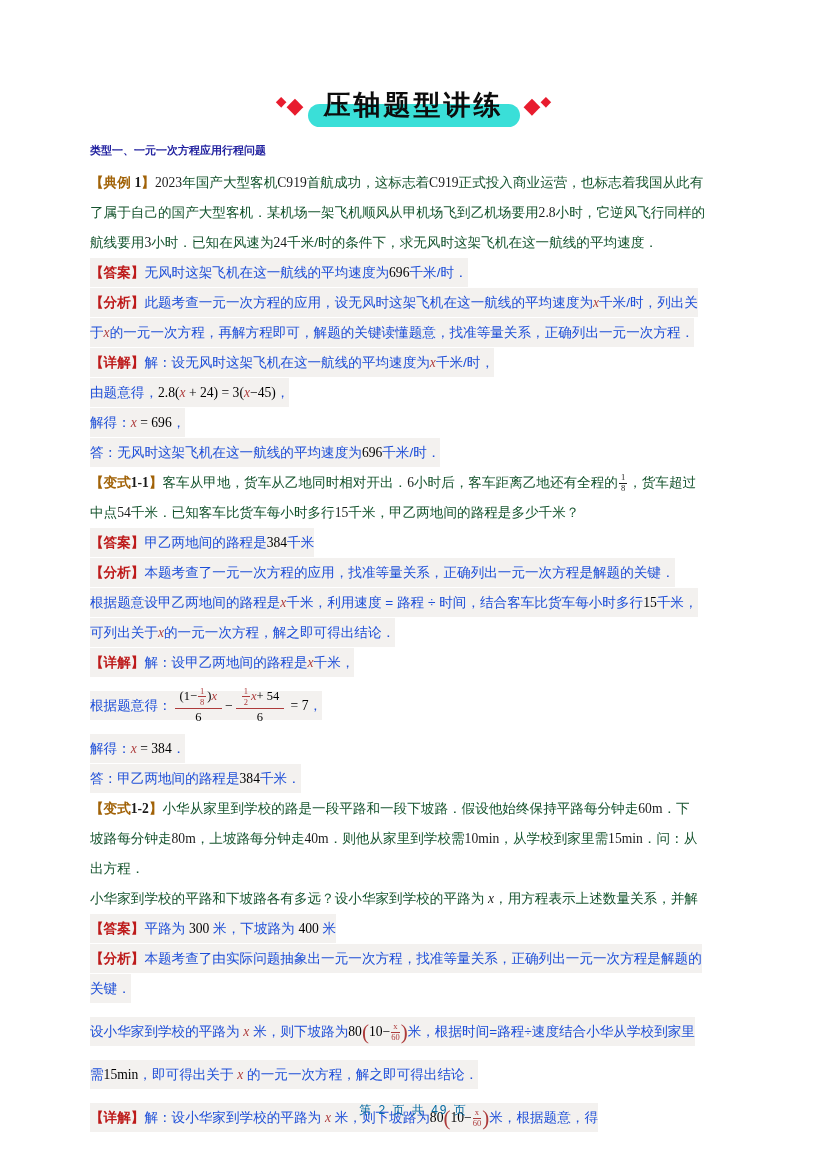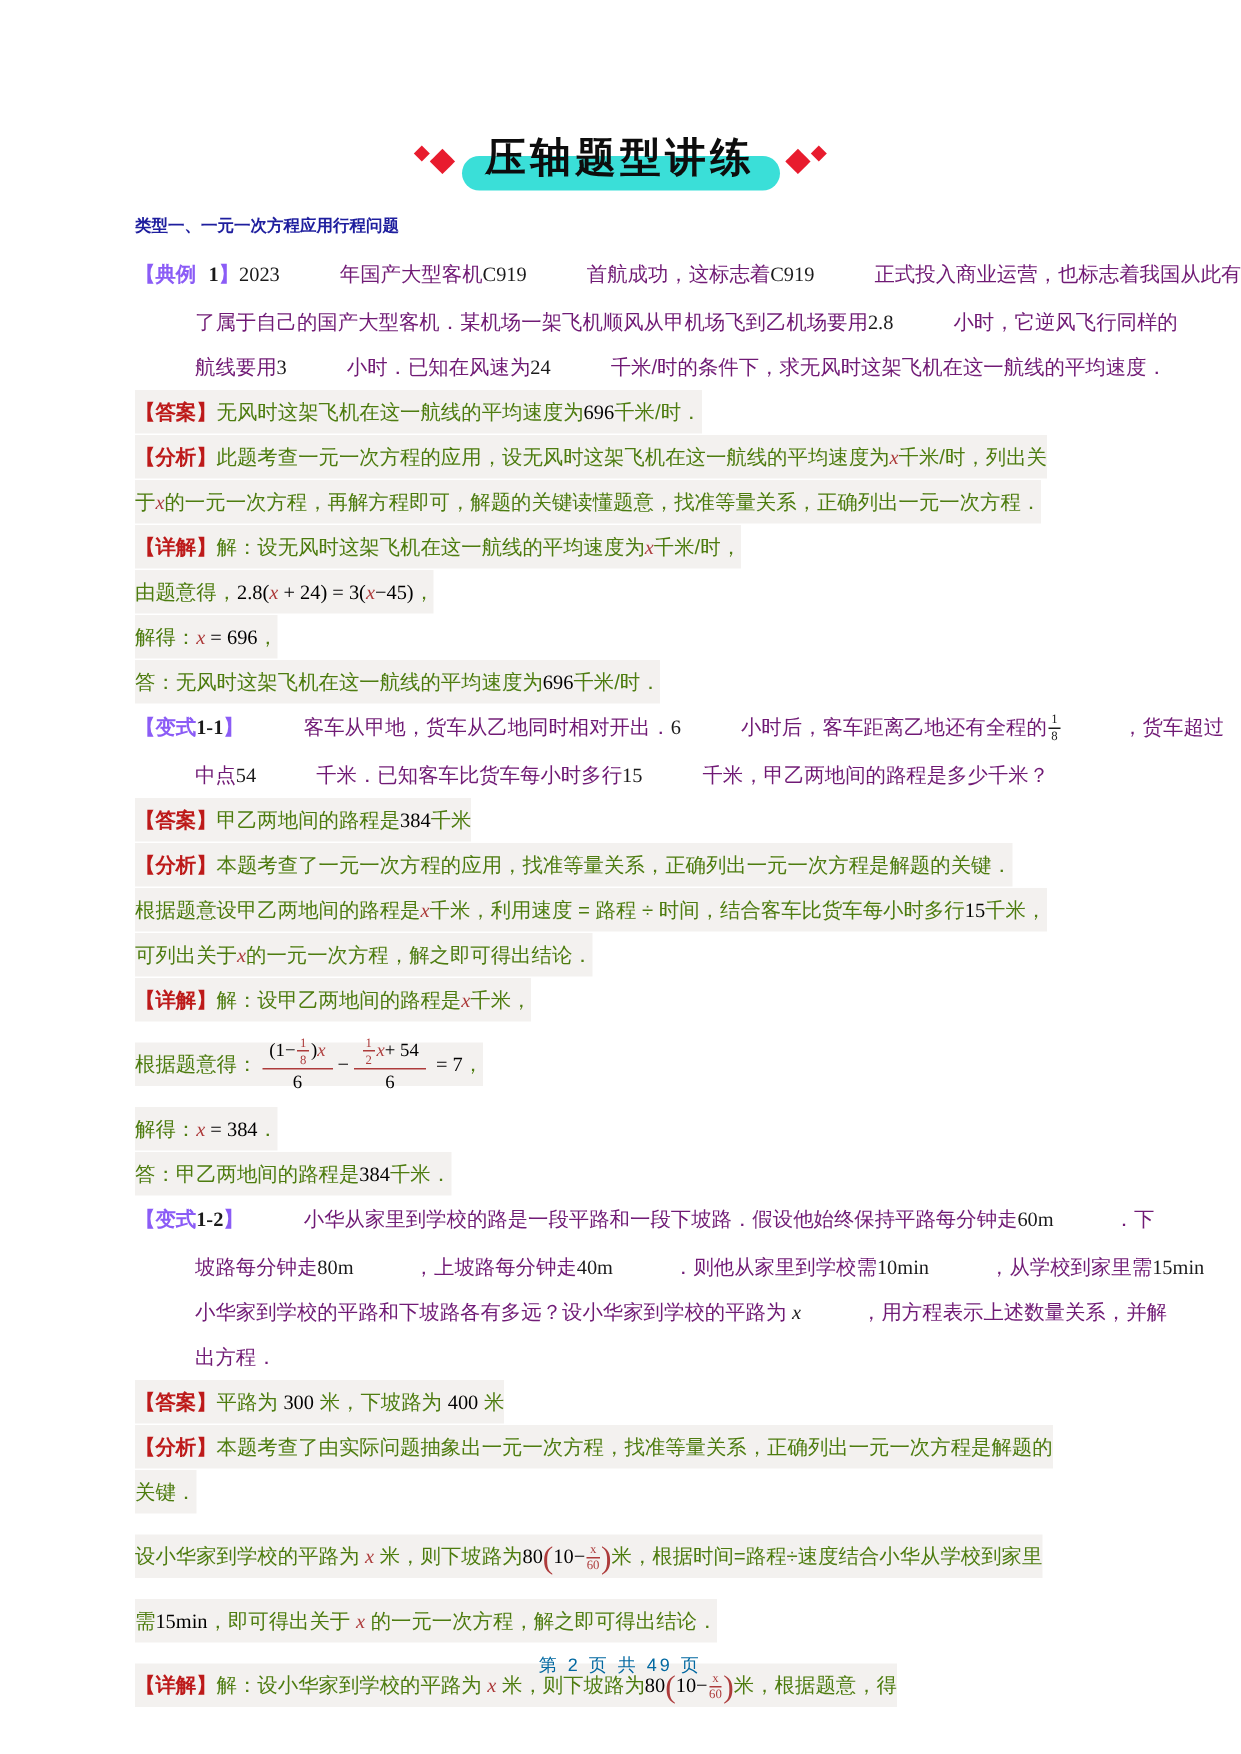--- a/index.html
+++ b/index.html
@@ -22,26 +22,26 @@
              font-family:"Liberation Serif","DejaVu Serif",serif;}
 
   
   .blk{margin:0;}
   .line{margin:0;line-height:30px;min-height:30px;white-space:nowrap;font-size:13.6px;}
   .line.tall{line-height:56px;min-height:56px;}
   .ln-in{padding:0;}
   .answer .ln-in{background:#f3f1ef;padding:7px 0;-webkit-box-decoration-break:clone;box-decoration-break:clone;}
 
   
-  .rk{color:#701a75;margin-left:40px;}
+  .rk{color:#14532d;}
   .rn{color:#1a1a1a;font-family:"Liberation Serif","DejaVu Serif",serif;}
-  .rlb{color:#8b5cf6;font-weight:bold;font-family:Liberation Mono, monospace;}
+  .rlb{color:#a16207;font-weight:bold;}
   .rnb{color:#1a1a1a;font-weight:bold;font-family:"Liberation Serif","DejaVu Serif",serif;}
   .rlr{color:#bd1a1a;font-weight:bold;}
-  .rr{color:#4d7c0f;}
+  .rr{color:#1d4ed8;}
   .rm{color:#000000;font-family:"Liberation Serif","DejaVu Serif",serif;}
   .ri{color:#ad3b3b;font-family:"Liberation Serif","DejaVu Serif",serif;font-style:italic;}
   .rib{color:#1a1a1a;font-family:"Liberation Serif","DejaVu Serif",serif;font-style:italic;}
   .rp{color:#ad3b3b;font-family:"Liberation Serif","DejaVu Serif",serif;font-size:21px;vertical-align:-3px;line-height:1;}
 
   
   .fr{display:inline-flex;flex-direction:column;align-items:center;vertical-align:middle;
       font-size:8.5px;line-height:1.1;font-family:"Liberation Serif","DejaVu Serif",serif;
       color:#ad3b3b;margin:0 1px;}
   .fr.fb{color:#1a1a1a;}
@@ -126,22 +126,22 @@
                 <span class="rm"> + 54</span>
               </span>
               <span class="bfd"><span class="rm">6</span></span>
             </span><span class="rm"> = 7</span><span class="rr">，</span></span></p>
         <p class="line"><span class="ln-in"><span class="rr">解得：</span><span class="ri">x</span><span class="rm"> = 384</span><span class="rr">．</span></span></p>
         <p class="line"><span class="ln-in"><span class="rr">答：甲乙两地间的路程是</span><span class="rm">384</span><span class="rr">千米．</span></span></p>
       </div>
       <div class="blk problem">
         <p class="line"><span class="ln-in"><span class="rlb">【变式</span><span class="rnb">1-2</span><span class="rlb">】</span><span class="rk">小华从家里到学校的路是一段平路和一段下坡路．假设他始终保持平路每分钟走</span><span class="rn">60m</span><span class="rk">．下</span></span></p>
         <p class="line"><span class="ln-in"><span class="rk">坡路每分钟走</span><span class="rn">80m</span><span class="rk">，上坡路每分钟走</span><span class="rn">40m</span><span class="rk">．则他从家里到学校需</span><span class="rn">10min</span><span class="rk">，从学校到家里需</span><span class="rn">15min</span><span class="rk">．问：从</span></span></p>
+        <p class="line"><span class="ln-in"><span class="rk">出方程．</span></span></p>
         <p class="line"><span class="ln-in"><span class="rk">小华家到学校的平路和下坡路各有多远？设小华家到学校的平路为 </span><span class="rib">x</span><span class="rk">，用方程表示上述数量关系，并解</span></span></p>
-        <p class="line"><span class="ln-in"><span class="rk">出方程．</span></span></p>
       </div>
       <div class="blk answer">
         <p class="line"><span class="ln-in"><span class="rlr">【答案】</span><span class="rr">平路为 </span><span class="rm">300</span><span class="rr"> 米，下坡路为 </span><span class="rm">400</span><span class="rr"> 米</span></span></p>
         <p class="line"><span class="ln-in"><span class="rlr">【分析】</span><span class="rr">本题考查了由实际问题抽象出一元一次方程，找准等量关系，正确列出一元一次方程是解题的</span></span></p>
         <p class="line"><span class="ln-in"><span class="rr">关键．</span></span></p>
         <p class="line tall"><span class="ln-in"><span class="rr">设小华家到学校的平路为 </span><span class="ri">x</span><span class="rr"> 米，则下坡路为</span><span class="rm">80</span><span class="rp">(</span><span class="rm">10−</span><span class="fr">
               <span class="fn">x</span>
               <span class="fd">60</span>
             </span><span class="rp">)</span><span class="rr">米，根据时间=路程÷速度结合小华从学校到家里</span></span></p>
         <p class="line"><span class="ln-in"><span class="rr">需</span><span class="rm">15min</span><span class="rr">，即可得出关于 </span><span class="ri">x</span><span class="rr"> 的一元一次方程，解之即可得出结论．</span></span></p>

